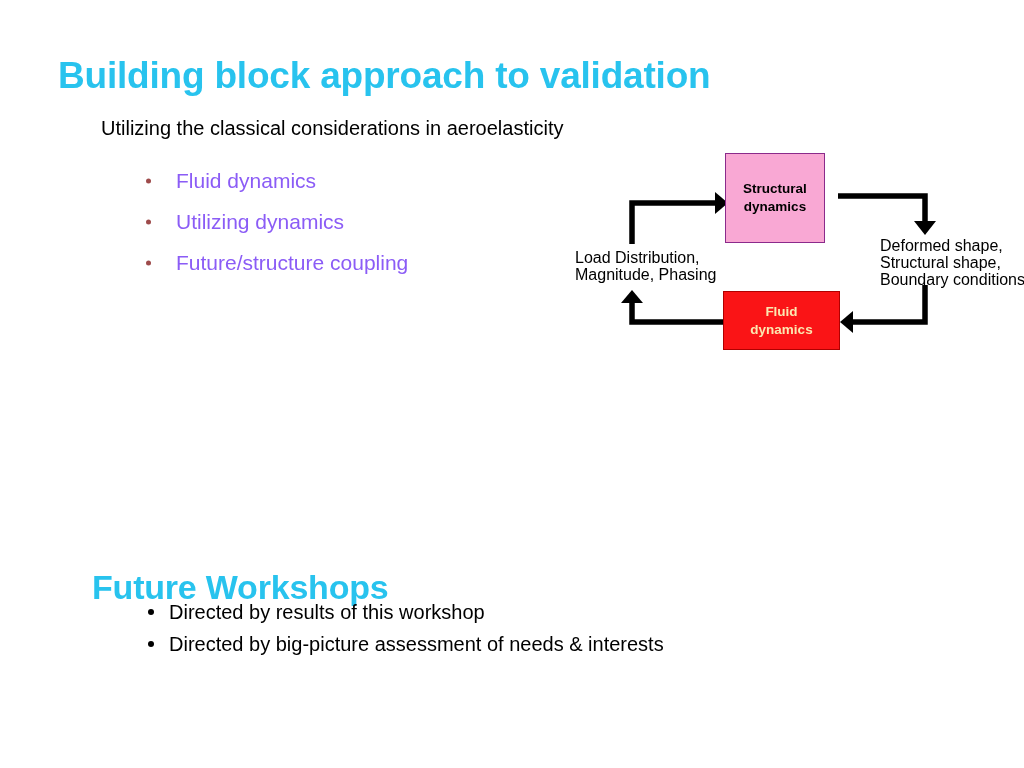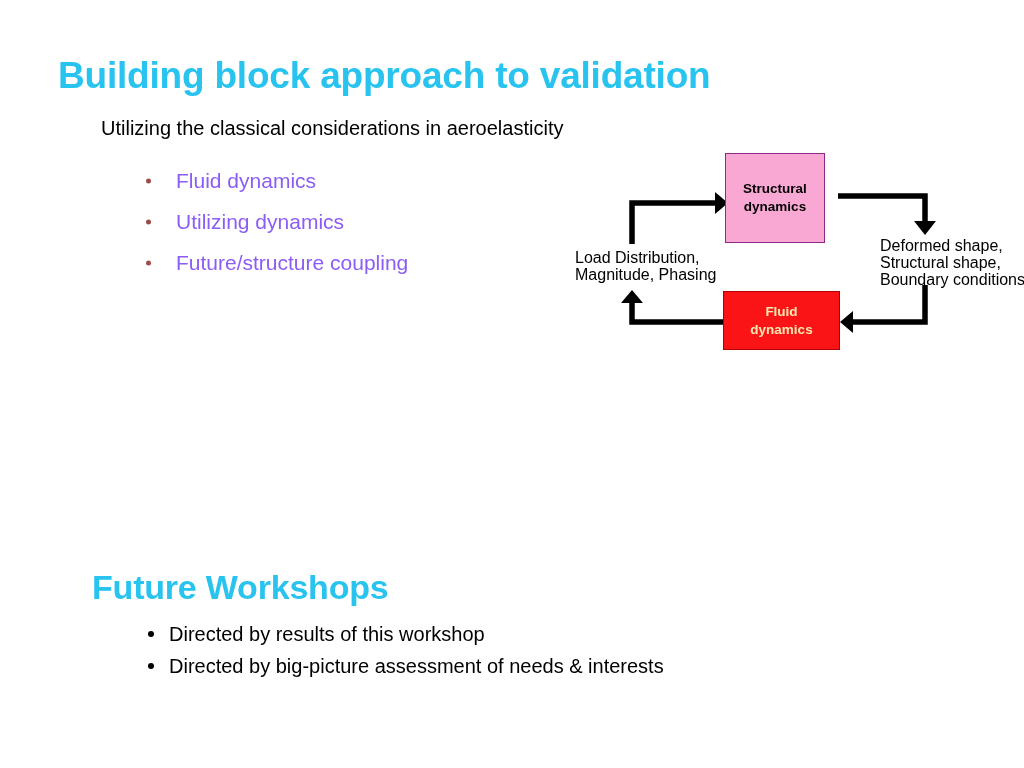--- a/index.html
+++ b/index.html
@@ -95,21 +95,21 @@
     width: 5px;
     height: 5px;
     border-radius: 50%;
     background: #9E4B4B;
   }
 
   
   #bullets-future {
     position: absolute;
     left: 140px;
-    top: 618px;
+    top: 596px;
     margin: 0;
     padding: 0;
     list-style: none;
   }
   #bullets-future li {
     position: relative;
     padding-left: 29px;
     font-size: 20px;
     line-height: 32px;
     color: #000000;

